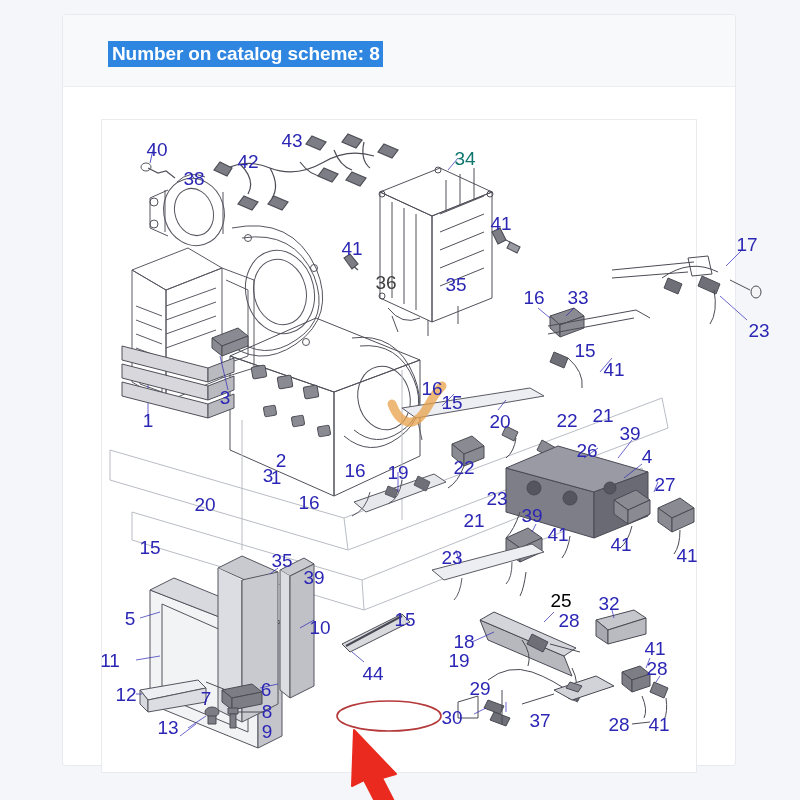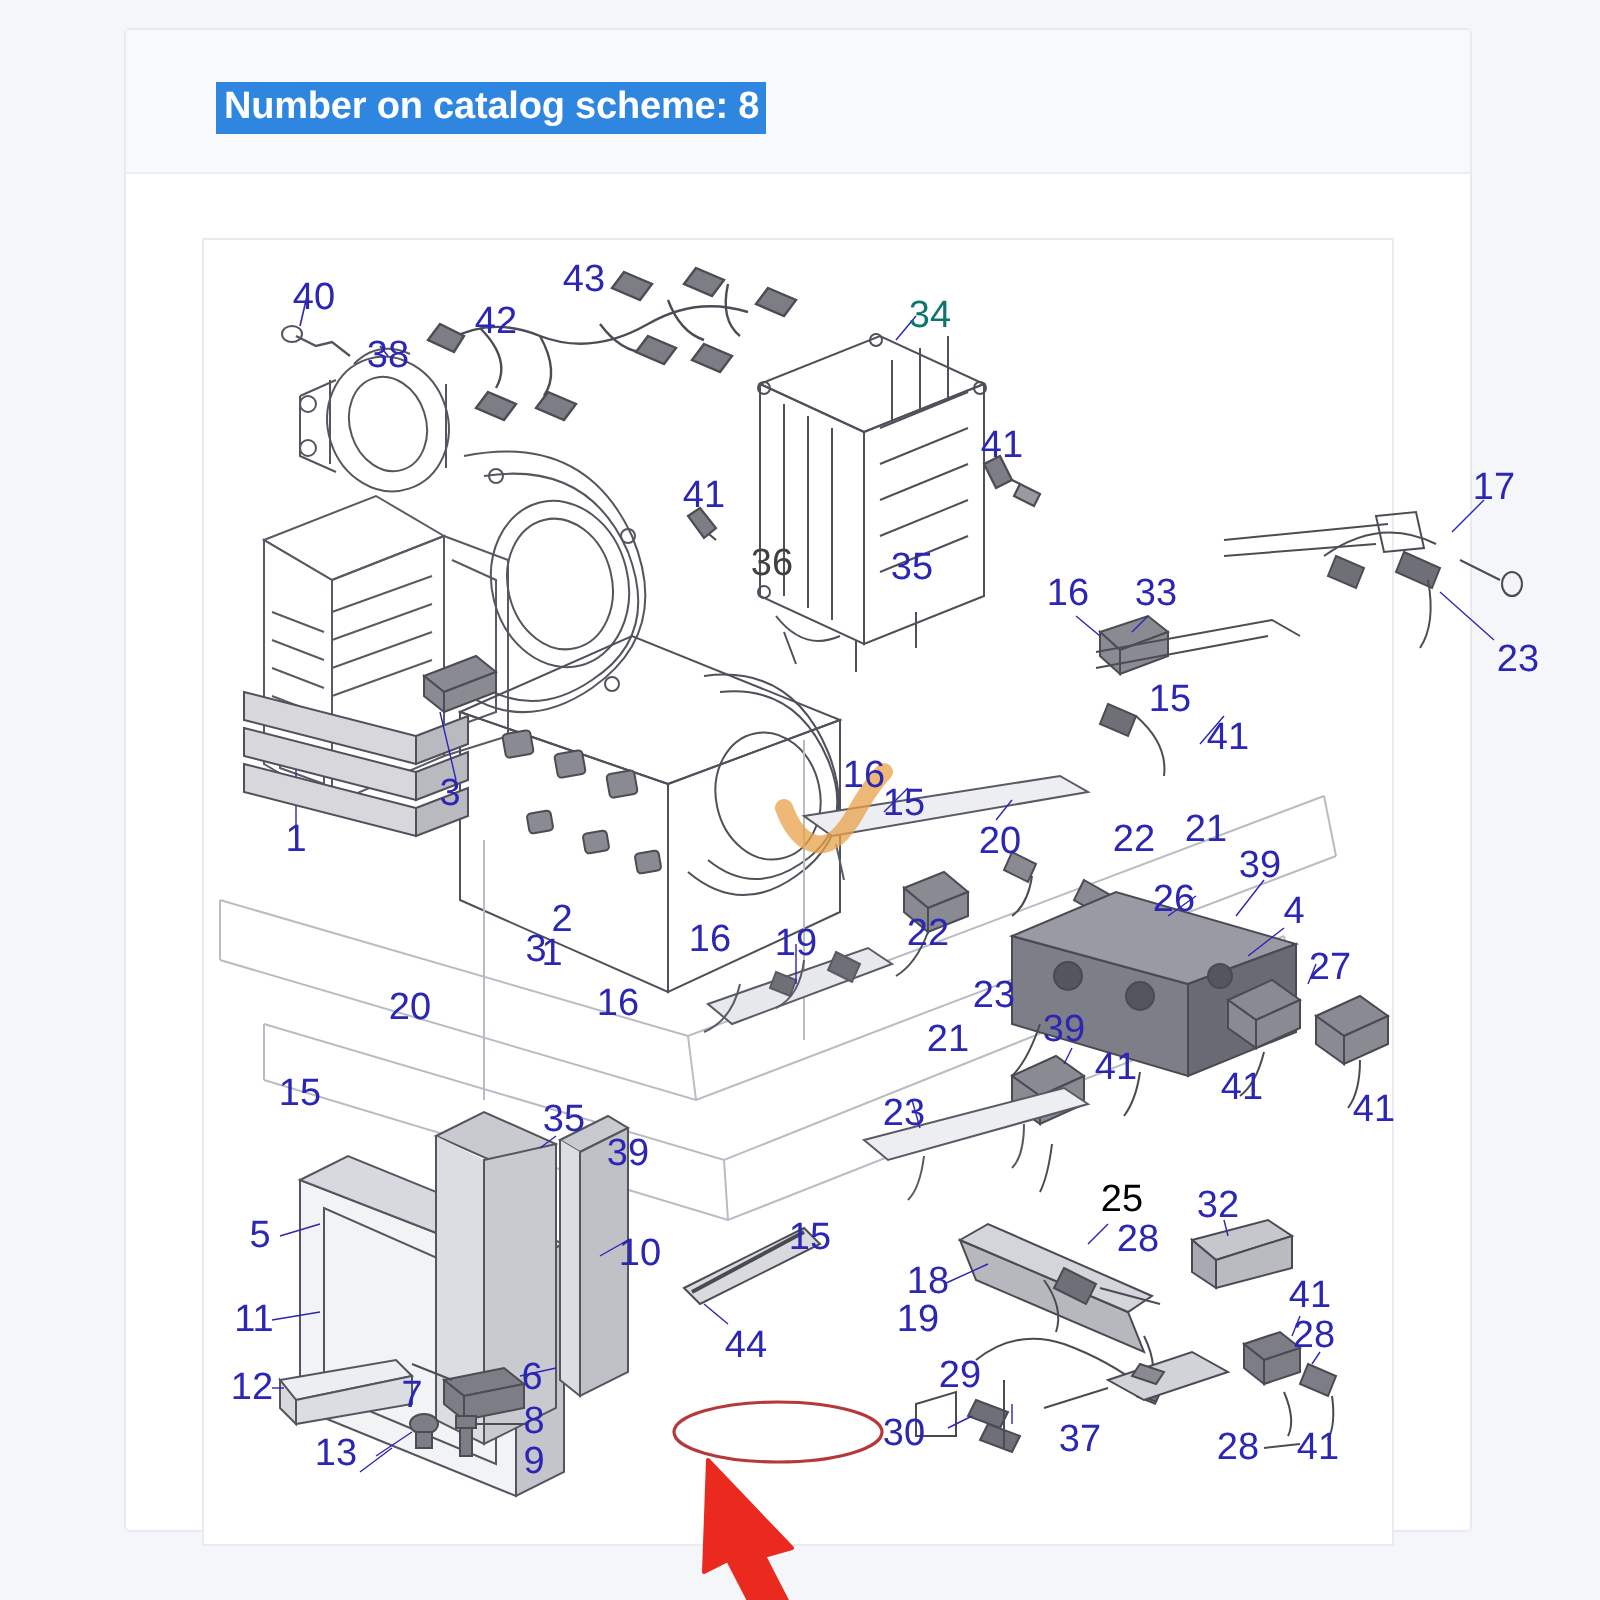--- a/index.html
+++ b/index.html
@@ -543,21 +543,21 @@
             <span class="callout" style="left: 103px; top: 384px; color: rgb(43, 38, 180);">20</span>
             <span class="callout" style="left: 207px; top: 382px; color: rgb(43, 38, 180);">16</span>
             <span class="callout" style="left: 48px; top: 427px; color: rgb(43, 38, 180);">15</span>
             <span class="callout" style="left: 180px; top: 440px; color: rgb(43, 38, 180);">35</span>
             <span class="callout" style="left: 212px; top: 457px; color: rgb(43, 38, 180);">39</span>
             <span class="callout" style="left: 350px; top: 437px; color: rgb(43, 38, 180);">23</span>
             <span class="callout" style="left: 519px; top: 424px; color: rgb(43, 38, 180);">41</span>
             <span class="callout" style="left: 585px; top: 435px; color: rgb(43, 38, 180);">41</span>
             <span class="callout" style="left: 28px; top: 498px; color: rgb(43, 38, 180);">5</span>
             <span class="callout" style="left: 218px; top: 507px; color: rgb(43, 38, 180);">10</span>
-            <span class="callout" style="left: 25px; top: 540px; color: rgb(43, 38, 180);">11</span>
+            <span class="callout" style="left: 8px; top: 540px; color: rgb(43, 38, 180);">11</span>
             <span class="callout" style="left: 24px; top: 574px; color: rgb(43, 38, 180);">12</span>
             <span class="callout" style="left: 66px; top: 607px; color: rgb(43, 38, 180);">13</span>
             <span class="callout" style="left: 104px; top: 578px; color: rgb(43, 38, 180);">7</span>
             <span class="callout" style="left: 164px; top: 569px; color: rgb(43, 38, 180);">6</span>
             <span class="callout" style="left: 165px; top: 591px; color: rgb(43, 38, 180);">8</span>
             <span class="callout" style="left: 165px; top: 611px; color: rgb(43, 38, 180);">9</span>
             <span class="callout" style="left: 303px; top: 499px; color: rgb(43, 38, 180);">15</span>
             <span class="callout" style="left: 271px; top: 553px; color: rgb(43, 38, 180);">44</span>
             <span class="callout" style="left: 459px; top: 480px; color: #000000;">25</span>
             <span class="callout" style="left: 467px; top: 500px; color: rgb(43, 38, 180);">28</span>

